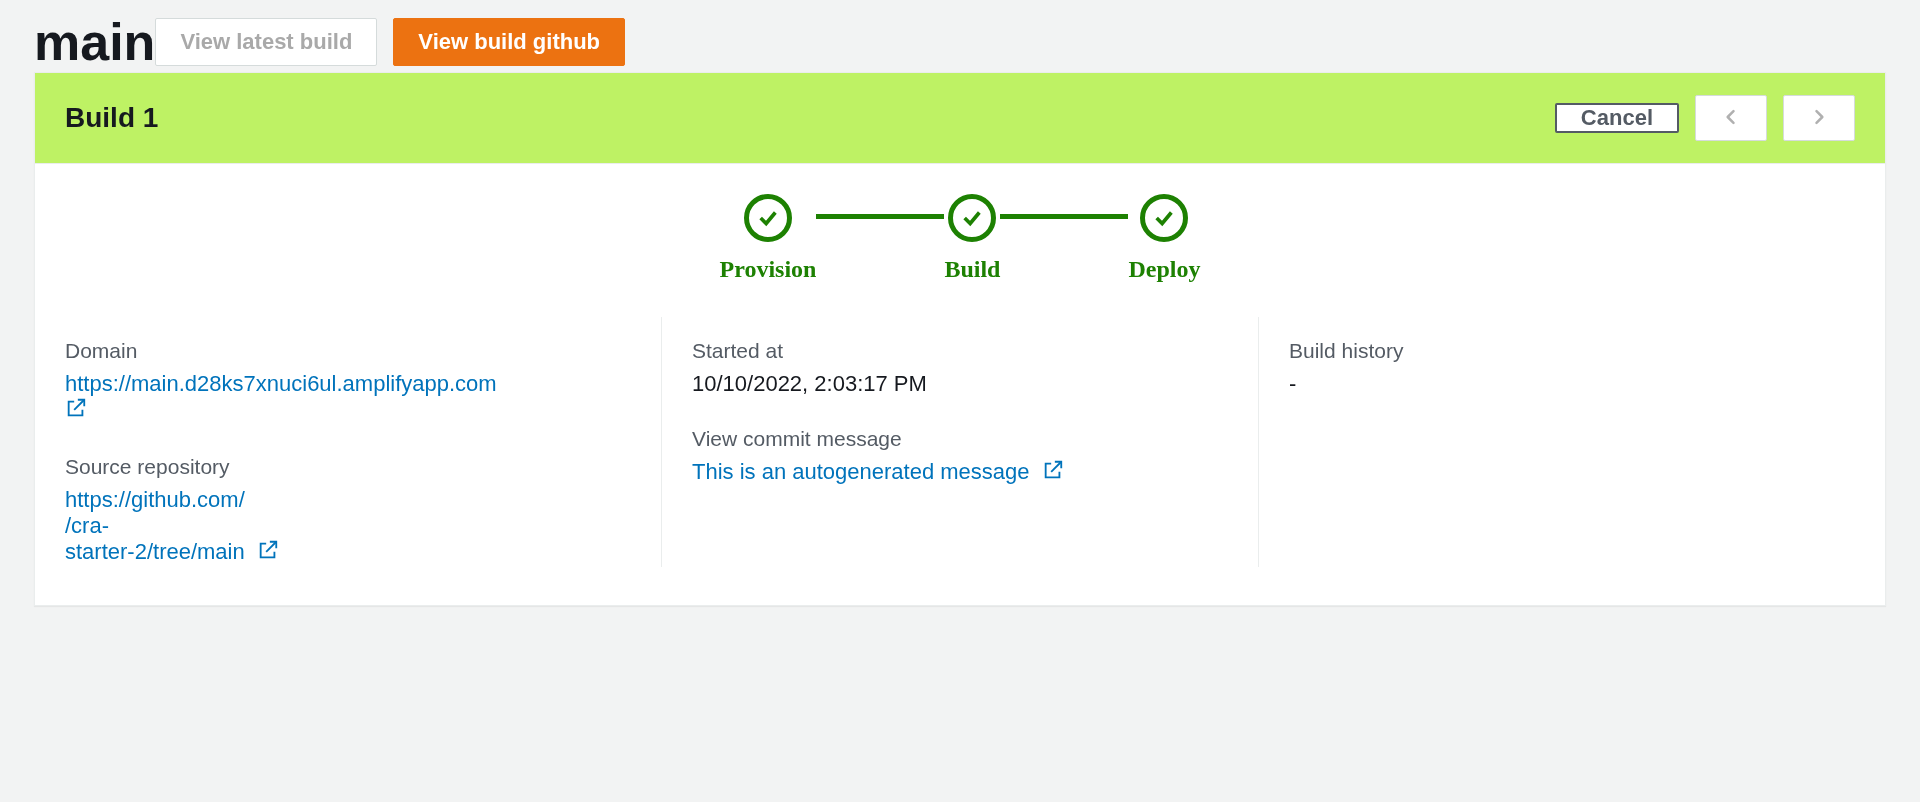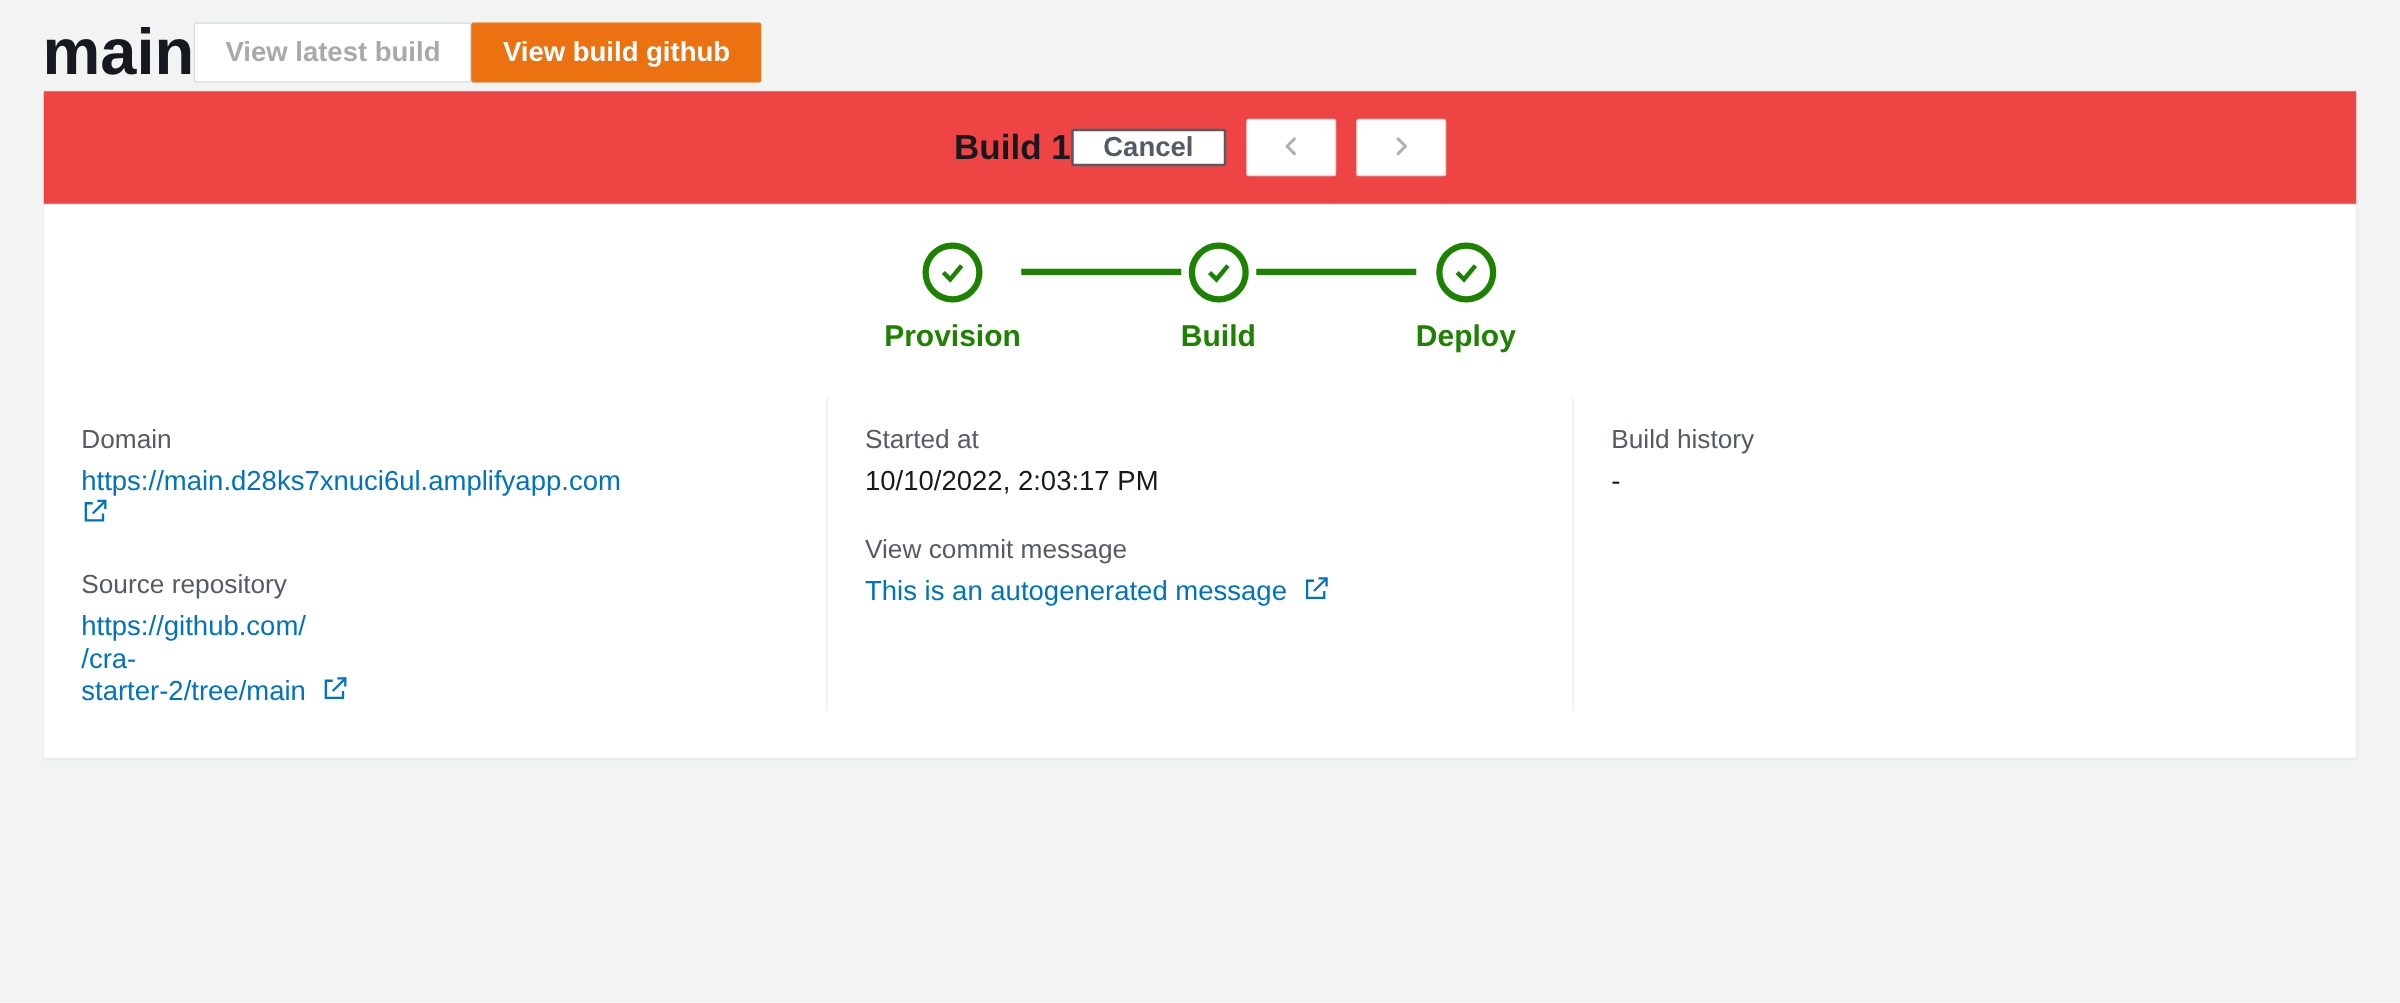--- a/index.html
+++ b/index.html
@@ -21,20 +21,21 @@
       align-items: center;
       justify-content: flex-start;
     }
     .page-title {
       font-size: 52px;
       font-weight: 700;
       color: #16191f;
     }
     .header-actions {
       display: flex;
+      gap: 16px;
     }
     .btn {
       height: 48px;
       padding: 0 24px;
       border-radius: 2px;
       font-size: 22px;
       font-weight: 700;
       cursor: pointer;
       display: inline-flex;
       align-items: center;
@@ -52,23 +53,23 @@
       border: 1px solid #ec7211;
     }
     .panel {
       background: #ffffff;
       border: 1px solid #eaeded;
       box-shadow: 0 1px 1px rgba(0,0,0,0.05);
     }
     .panel-header {
       display: flex;
       align-items: center;
-      justify-content: center;
+      justify-content: space-between;
       padding: 22px 30px;
-      background: #ef4444;
+      background: #bef264;
       border-bottom: 1px solid #eaeded;
     }
     .panel-title {
       font-size: 28px;
       font-weight: 700;
       color: #16191f;
     }
     .panel-header-actions {
       display: flex;
       gap: 16px;
@@ -99,20 +100,21 @@
     }
     .btn-icon svg {
       width: 20px;
       height: 20px;
     }
     .stepper {
       display: flex;
       align-items: center;
       justify-content: center;
       padding: 30px 0 34px 0;
+      font-family: Liberation Serif, serif;
     }
     .step {
       display: flex;
       flex-direction: column;
       align-items: center;
       position: relative;
     }
     .step-circle {
       width: 48px;
       height: 48px;

